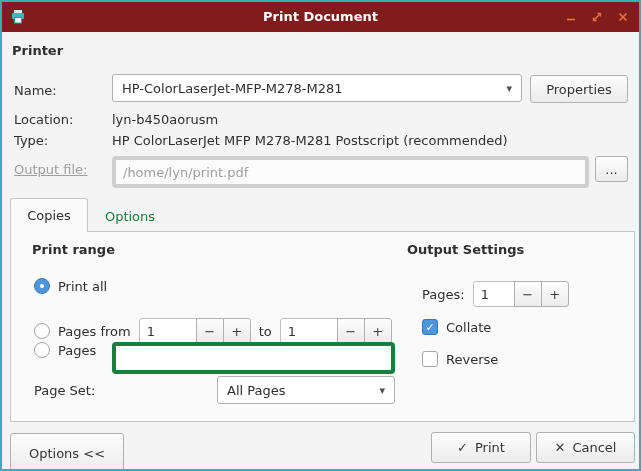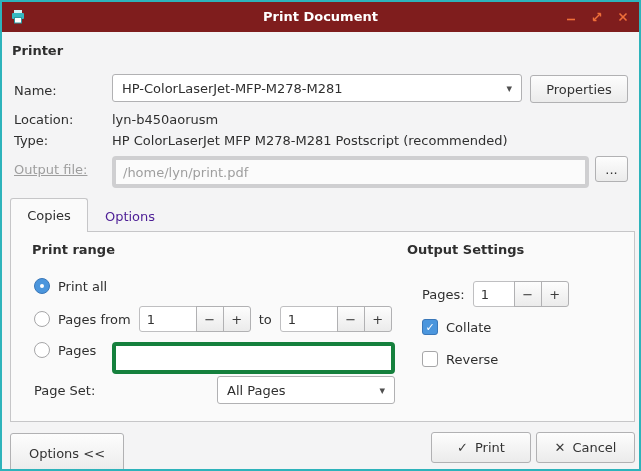--- a/index.html
+++ b/index.html
@@ -77,21 +77,21 @@
     flex:none; display:flex; align-items:center; justify-content:center; cursor:pointer;
   }
   .checkbox.checked { background:#4b96dd; border-color:#3a77b8; color:#fff; font-size:11px; font-weight:bold; }
 
   
   .tab { position:absolute; display:flex; align-items:center; justify-content:center; cursor:pointer; }
   .tab.active {
     background:#fafafa; border:1px solid #c6c6c8; border-bottom:none;
     border-radius:3px 3px 0 0; z-index:2; color:#2f2f2f;
   }
-  .tab.inactive { color:#4c1d95;text-align:right; }
+  .tab.inactive { color:#15803d;text-align:right; }
   .panel { position:absolute; background:#fafafa; border:1px solid #c6c6c8; }
 </style>
 </head>
 <body>
 
 <div class="window">
 
   <div class="titlebar">
     <span class="title-icon">
       <svg width="16" height="16" viewBox="0 0 16 16">
@@ -154,21 +154,21 @@
   </div>
   <div class="panel" style="left:8px; top:229px; width:625px; height:191px;"></div>
 
   <span class="lbl bold" style="left:30px; top:240px; z-index:3;">Print range</span>
 
   <div class="row" style="left:32px; top:276px; z-index:3;">
     <span class="radio selected"></span>
     <span>Print all</span>
   </div>
 
-  <div class="row" style="left:32px; top:304px; z-index:3;">
+  <div class="row" style="left:32px; top:316px; z-index:3;">
     <span class="radio"></span>
     <span>Pages from</span>
     <span class="spin" style="width:112px;">
       <input value="1" style="">
       <span class="spin-btn">−</span>
       <span class="spin-btn last">+</span>
     </span>
     <span>to</span>
     <span class="spin" style="width:112px;">
       <input value="1" style="">

